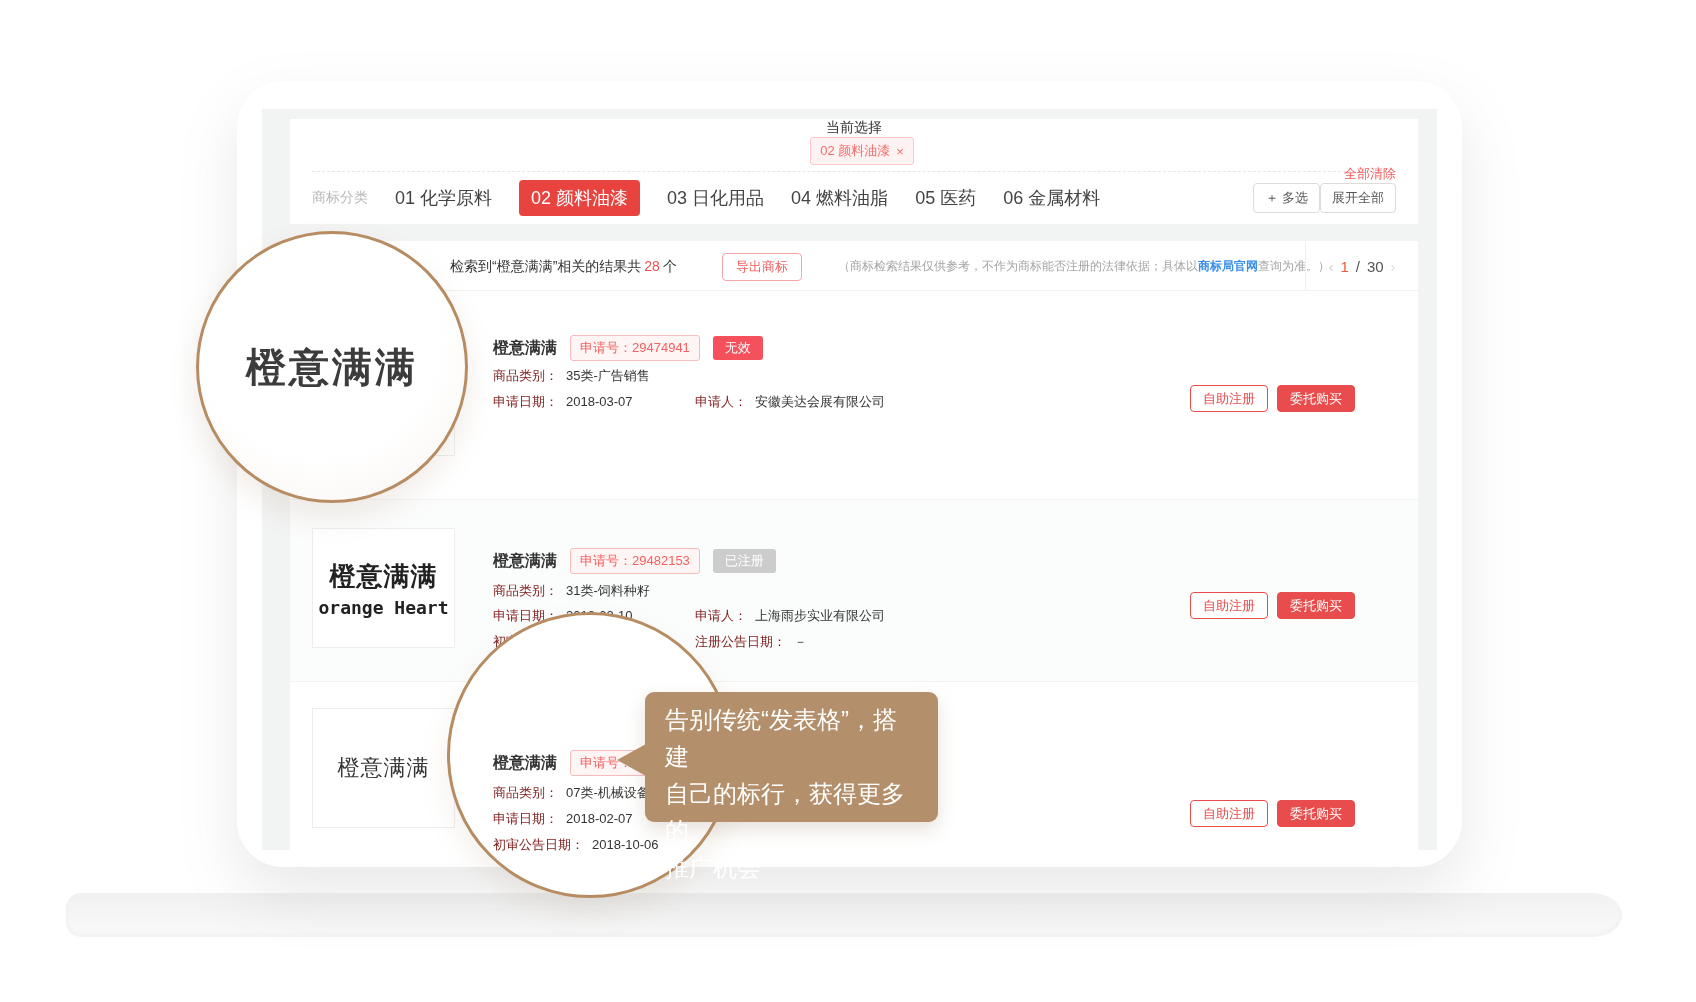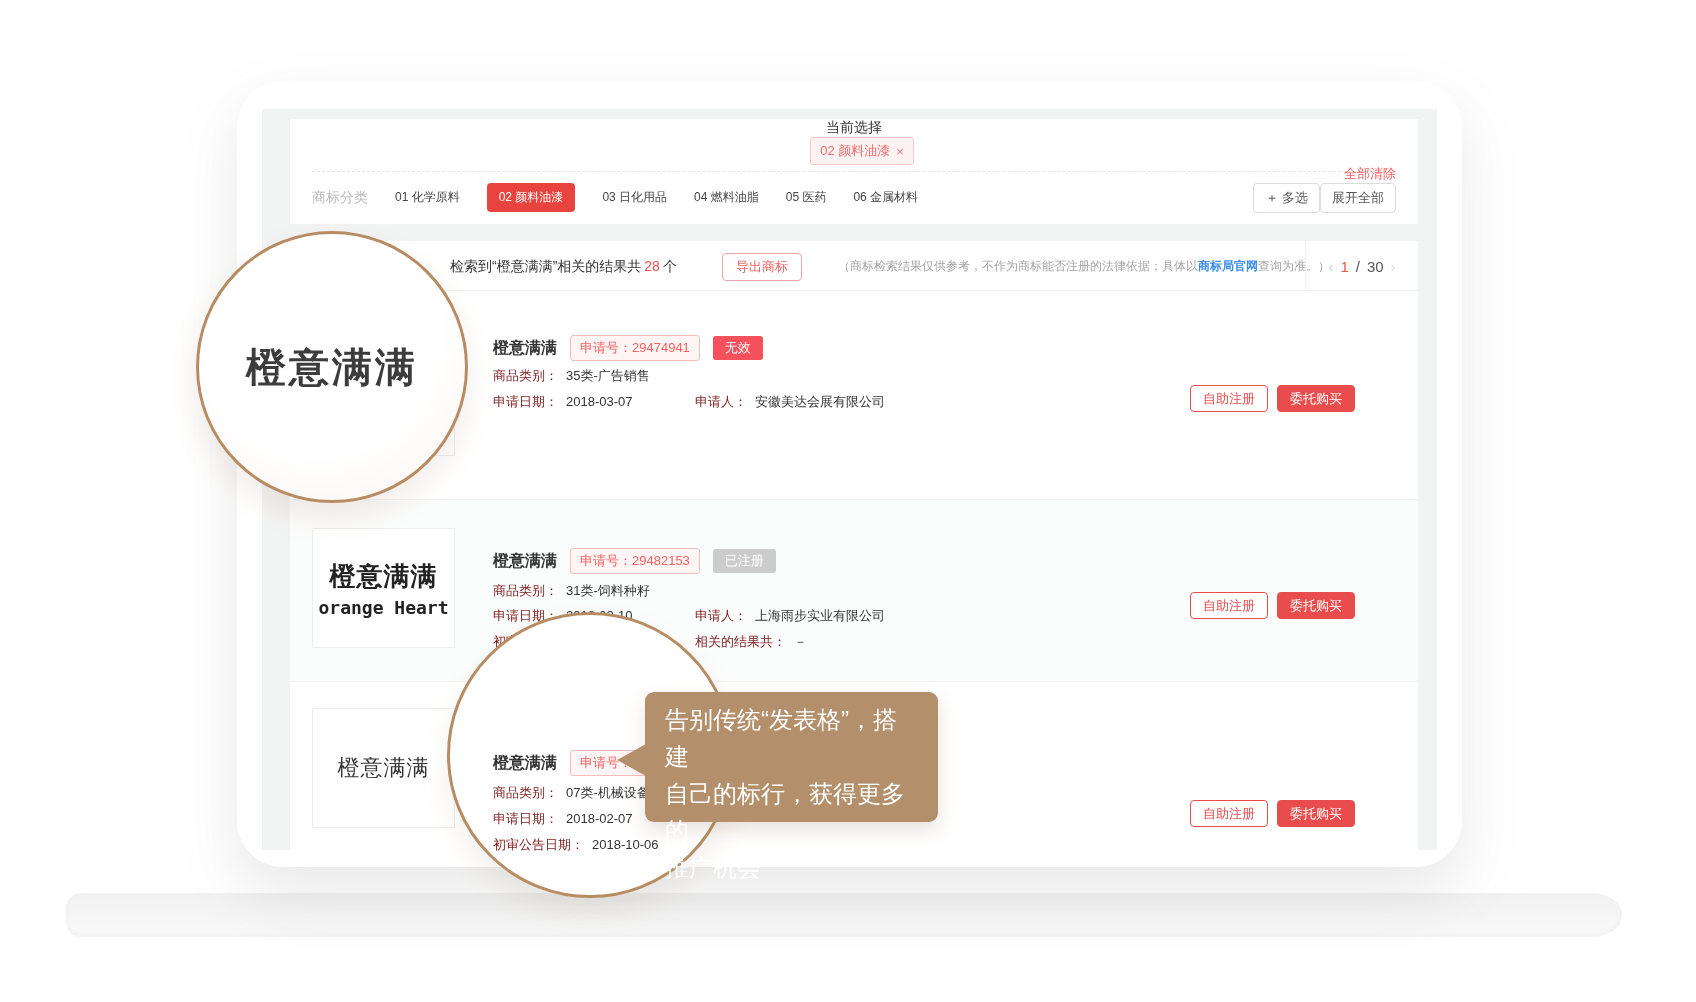--- a/index.html
+++ b/index.html
@@ -22,21 +22,21 @@
   .card { position:absolute; background:#fff; }
   .filter-card { left:28px; top:10px; width:1128px; height:105px; }
   .filter-row { height:52px; display:flex; align-items:center; padding:0 22px;flex-direction:column; }
   .filter-label { font-size:14px; color:#333; }
   .sel-tag { margin-left:16px; font-size:13px; color:#f56c6c; background:#fef2f2;
     border:1px solid #fbc8c8; border-radius:3px; padding:4px 9px; display:flex; align-items:center; gap:6px; cursor:pointer; }
   .clear-all { margin-left:auto; font-size:13px; color:#f45a5a; cursor:pointer; }
   .dashed { border-top:1px dashed #e6e6e6; margin:0 22px; }
   .cat-row { height:51px; display:flex; align-items:center; padding:0 22px; gap:27px; }
   .cat-label { font-size:14px; color:#b8b8b8; }
-  .tab { font-size:12px; color:#444; cursor:pointer; white-space:nowrap; }
+  .tab { font-size:18px; color:#444; cursor:pointer; white-space:nowrap; }
   .tab.active { background:#e8433f; color:#fff; padding:6px 12px; border-radius:4px; }
   .cat-right { margin-left:auto; display:flex; }
   .ghost-btn { font-size:13px; color:#555; background:#fff; border:1px solid #dcdcdc;
     border-radius:4px; padding:5px 11px; cursor:pointer; }
 
   .results-card { left:28px; top:132px; width:1128px; height:620px; }
   .res-header { position:relative; height:50px; border-bottom:1px solid #f2f2f2; }
   .summary { position:absolute; left:160px; top:0; line-height:50px; font-size:14px; color:#333; white-space:nowrap; }
   .summary .count { color:#f25050; padding:0 3px; }
   .export-btn { position:absolute; left:432px; top:12px; font-size:13px; color:#f25f5f;
@@ -196,21 +196,21 @@
               <span class="appno">申请号：29482153</span>
               <span class="badge registered">已注册</span>
             </div>
             <div class="fline f2"><span class="fl-label">商品类别：</span><span class="fl-val">31类-饲料种籽</span></div>
             <div class="fline f3">
               <span class="fl-label">申请日期：</span><span class="fl-val">2018-02-10</span>
               <span class="col2"><span class="fl-label">申请人：</span><span class="fl-val">上海雨步实业有限公司</span></span>
             </div>
             <div class="fline f4">
               <span class="fl-label">初审公告日期：</span><span class="fl-val">－</span>
-              <span class="col2"><span class="fl-label">相关的结果共：</span><span class="fl-val">－</span></span>
+              <span class="col2"><span class="fl-label">注册公告日期：</span><span class="fl-val">－</span></span>
             </div>
           </div>
           <div class="row-btns">
             <button class="btn-outline">自助注册</button>
             <button class="btn-solid">委托购买</button>
           </div>
         </div>
 
         <div class="row r3">
           <div class="mark-tile">

